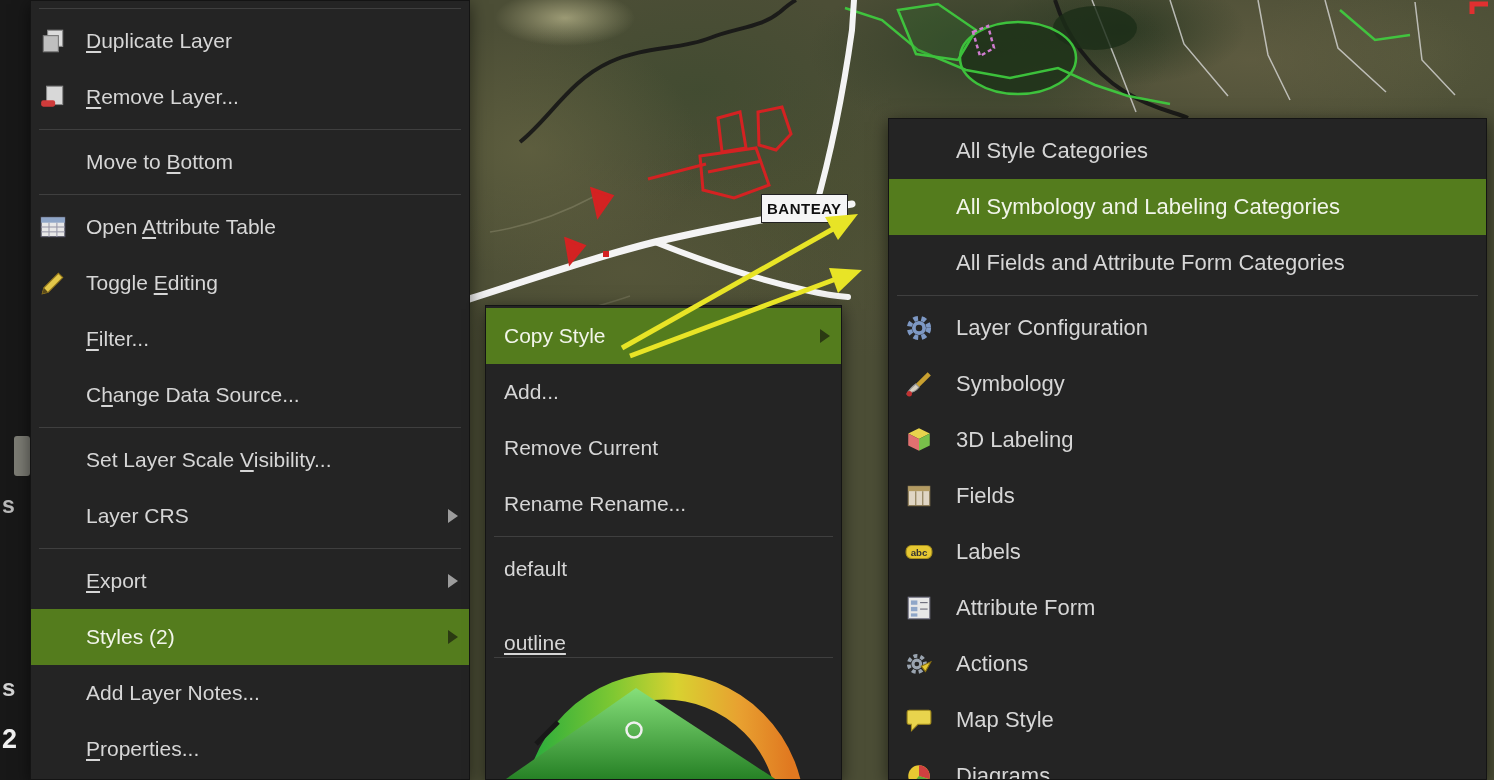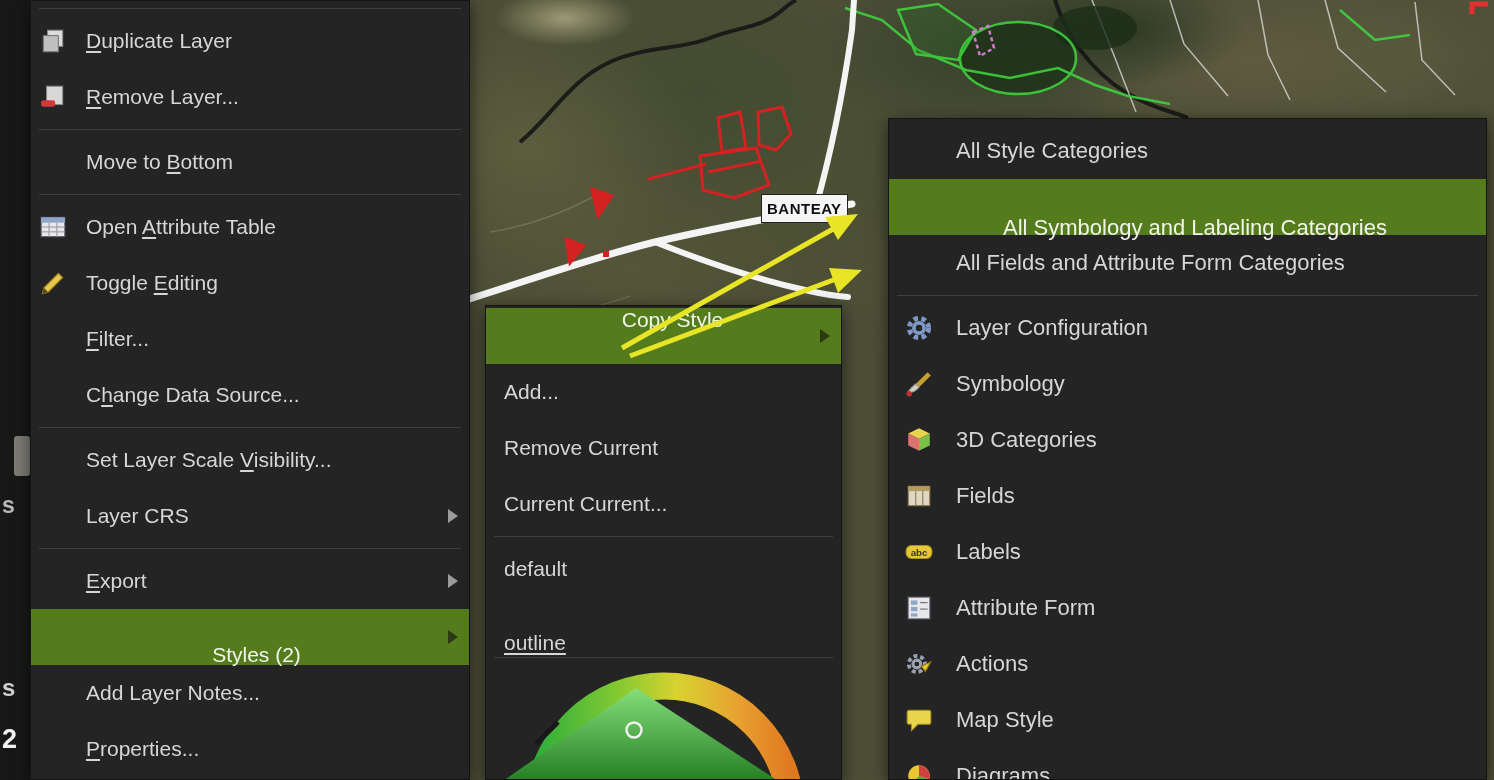--- a/index.html
+++ b/index.html
@@ -32,21 +32,21 @@
   .place-label{position:absolute;left:291px;top:194px;background:#f5f5f5;color:#101010;
     border:1px solid #222;font-weight:bold;font-size:15px;letter-spacing:.5px;padding:5px 5px;z-index:3;}
 
   
   .menu{position:absolute;background:var(--menubg);border:1px solid #141414;
     box-shadow:0 4px 16px rgba(0,0,0,.55);box-sizing:border-box;}
   #menu-left{left:30px;top:0;width:440px;height:780px;z-index:10;padding-top:3px;}
   #menu-styles{left:485px;top:305px;width:357px;height:475px;z-index:11;padding-top:2px;overflow:hidden;}
   #menu-copystyle{left:845px;top:118px;width:599px;height:662px;z-index:12;padding-top:4px;overflow:hidden;margin-left:43px;}
   .mi{display:flex;align-items:center;height:56px;position:relative;cursor:default;}
-  .mi.hl{background:var(--hl);flex-direction:column;}
+  .mi.hl{background:var(--hl);}
   .mic{flex:0 0 34px;width:34px;height:30px;margin-left:8px;display:flex;align-items:center;justify-content:flex-start;}
   .mic svg{width:28px;height:28px;}
   #menu-copystyle .mic{flex:0 0 36px;margin-left:16px;}
   .mlab{color:var(--mtext);white-space:nowrap;font-size:21px;margin-left:13px;}
   #menu-copystyle .mlab{font-size:22px;margin-left:15px;}
   #menu-styles .mlab{margin-left:18px;}
   .mi.hl .mlab{color:var(--htext);}
   .mlab u{text-underline-offset:3px;}
   .mlab.ul{text-decoration:underline;text-underline-offset:3px;margin-top:36px;}
   .sep{height:9px;display:flex;align-items:center;}
@@ -232,21 +232,21 @@
       <span class="mlab">Copy Style</span>
       <span class="subarrow"></span>
     </div>
     <div class="mi">
       <span class="mlab">Add...</span>
     </div>
     <div class="mi">
       <span class="mlab">Remove Current</span>
     </div>
     <div class="mi">
-      <span class="mlab">Current Current...</span>
+      <span class="mlab">Rename Rename...</span>
     </div>
     <div class="sep"></div>
     <div class="mi">
       <span class="mlab">default</span>
     </div>
     <div class="mi">
       <span class="mlab ul">outline</span>
     </div>
     <div class="sep"></div>
   </div>
@@ -286,21 +286,21 @@
       <span class="mlab">Symbology</span>
     </div>
     <div class="mi">
       <span class="mic">
         <svg viewBox="0 0 26 26">
           <path d="M13 2 L23 7 L13 12 L3 7 Z" fill="#e8d44d"></path>
           <path d="M3 7 L13 12 L13 23 L3 18 Z" fill="#e07070"></path>
           <path d="M23 7 L13 12 L13 23 L23 18 Z" fill="#79c04a"></path>
         </svg>
       </span>
-      <span class="mlab">3D Categories</span>
+      <span class="mlab">3D Labeling</span>
     </div>
     <div class="mi">
       <span class="mic">
         <svg viewBox="0 0 26 26">
           <rect x="3" y="4" width="20" height="18" fill="#e0d6c4" stroke="#887750"></rect>
           <rect x="3" y="4" width="20" height="4.5" fill="#b39b62"></rect>
           <line x1="10" y1="8.5" x2="10" y2="22" stroke="#887750"></line>
           <line x1="16.5" y1="8.5" x2="16.5" y2="22" stroke="#887750"></line>
         </svg>
       </span>

